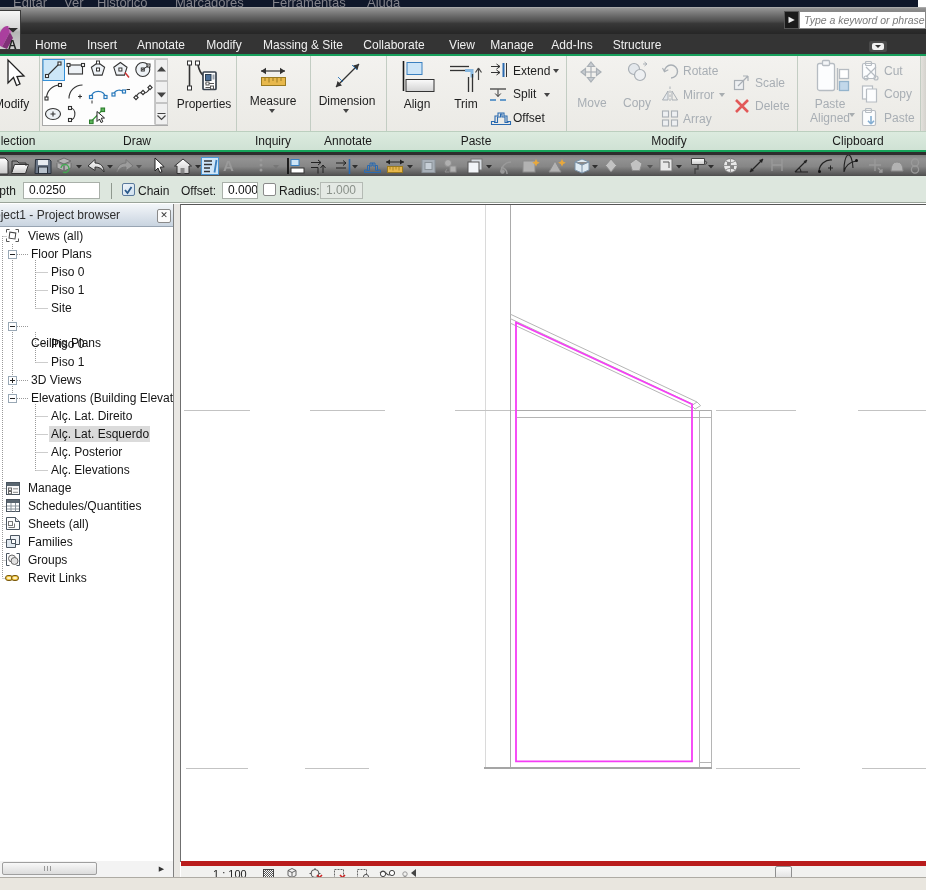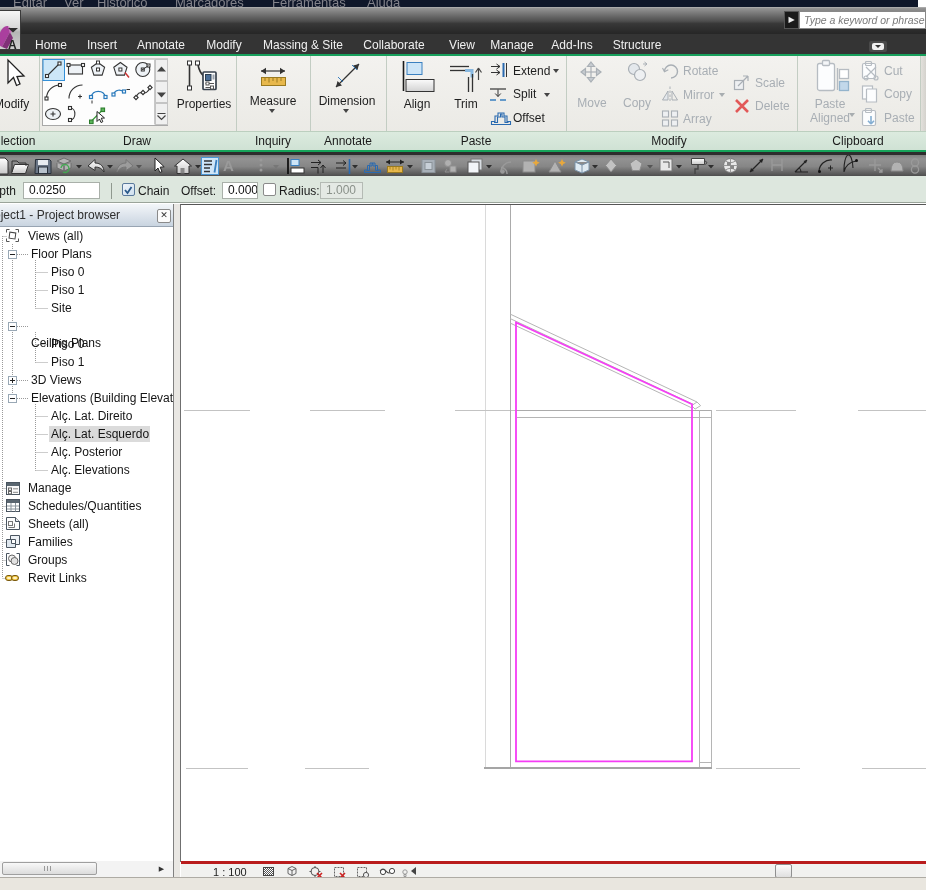--- a/index.html
+++ b/index.html
@@ -45,21 +45,21 @@
 #browser{left:0;top:204px;width:174px;height:673px;background:#fff;border-right:1px solid #808080;box-sizing:border-box;overflow:hidden;}
 #bheader{position:absolute;left:0;top:0;width:173px;height:23px;background:linear-gradient(#f3f6f9,#c9d4e0);border-bottom:1px solid #98a4b2;box-sizing:border-box;}
 #bheader span{position:absolute;left:-18px;top:4px;font-size:12px;color:#2e2e2e;white-space:pre;}
 #bclose{position:absolute;left:157px;top:5px;width:14px;height:14px;background:#fbfbfb;border:1px solid #8a8a8a;border-radius:2px;box-sizing:border-box;text-align:center;line-height:11px;font-size:9px;color:#333;}
 .trow{position:absolute;font-size:12px;color:#141414;white-space:pre;}
 .exp{position:absolute;width:9px;height:9px;background:#fff;border:1px solid #99a8b5;box-sizing:border-box;}
 .exp i{position:absolute;left:1px;top:3px;width:5px;height:1px;background:#222;}
 .exp b{position:absolute;left:3px;top:1px;width:1px;height:5px;background:#222;}
 #gap{left:174px;top:204px;width:6px;height:673px;background:#e9e7e3;}
 #canvas{left:180px;top:204px;width:746px;height:658px;background:#fff;border-left:1px solid #6f6f6f;border-top:1px solid #565656;box-sizing:border-box;}
-#viewbar{left:181px;top:861px;width:745px;height:20px;background:#f1f1ef;border-top:3px solid #b91c1c;box-sizing:border-box;}
+#viewbar{left:181px;top:861px;width:745px;height:20px;background:#f1f1ef;border-top:5px solid #b91c1c;box-sizing:border-box;}
 #statusbar{left:0;top:877px;width:926px;height:13px;background:#e9e6df;border-top:1px solid #aeaba4;box-sizing:border-box;}
 #bscroll{position:absolute;left:0;top:657px;width:173px;height:16px;background:#f3f3f3;}
 </style>
 </head>
 <body>
 <div id="app">
   <div id="topstrip" class="abs">
     <span style="left:13px">Editar</span>
       <span style="left:64px">Ver</span>
       <span style="left:97px">Histórico</span>

